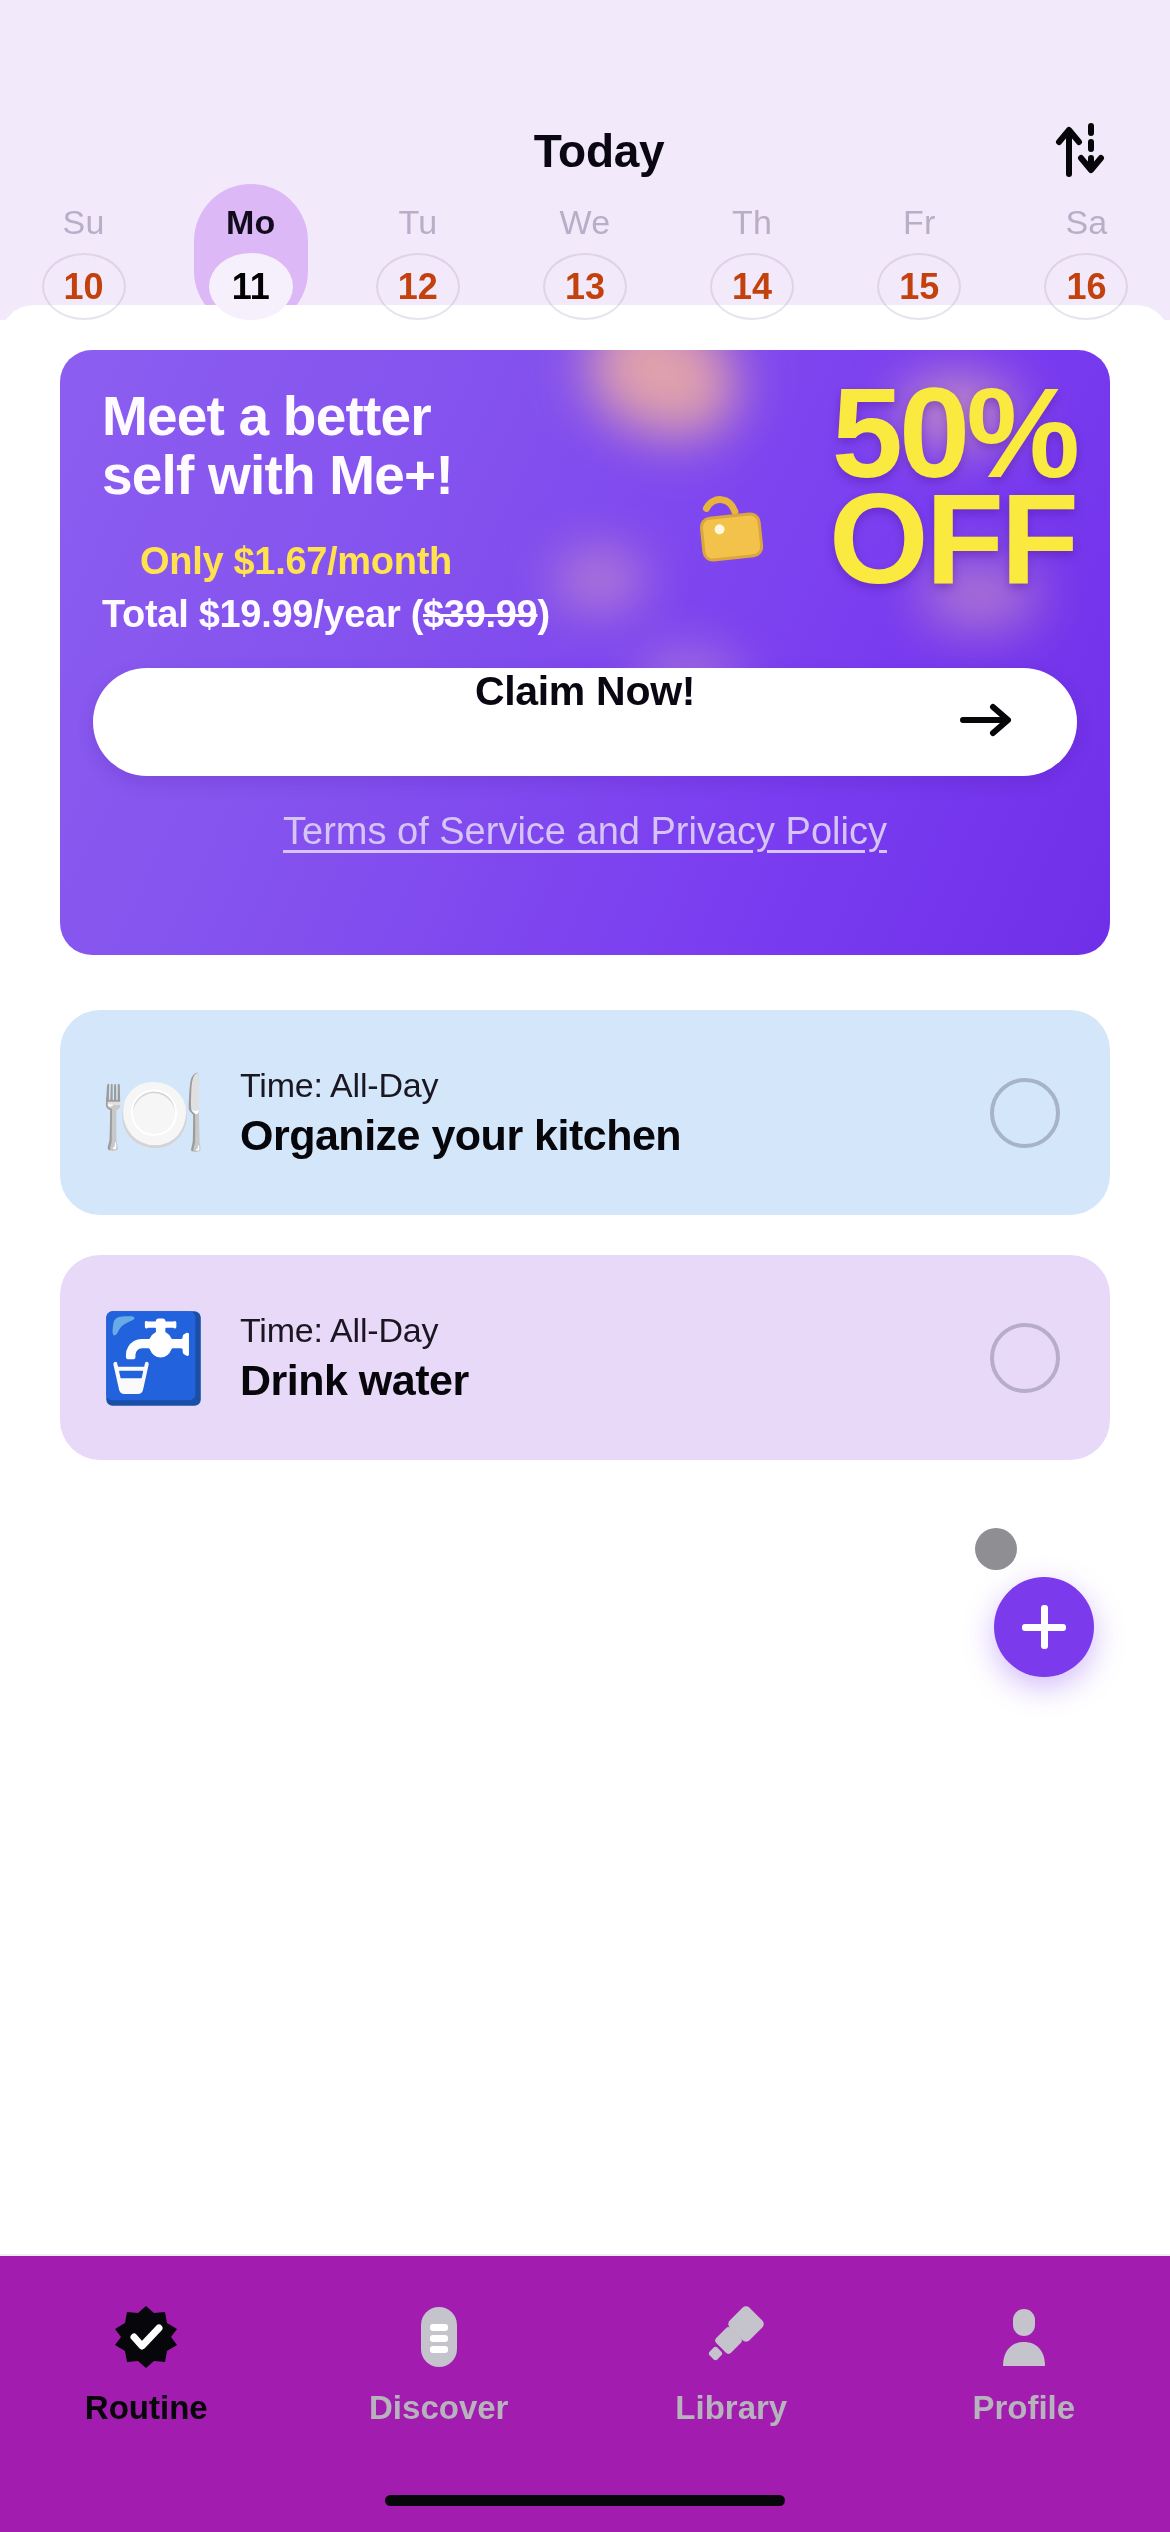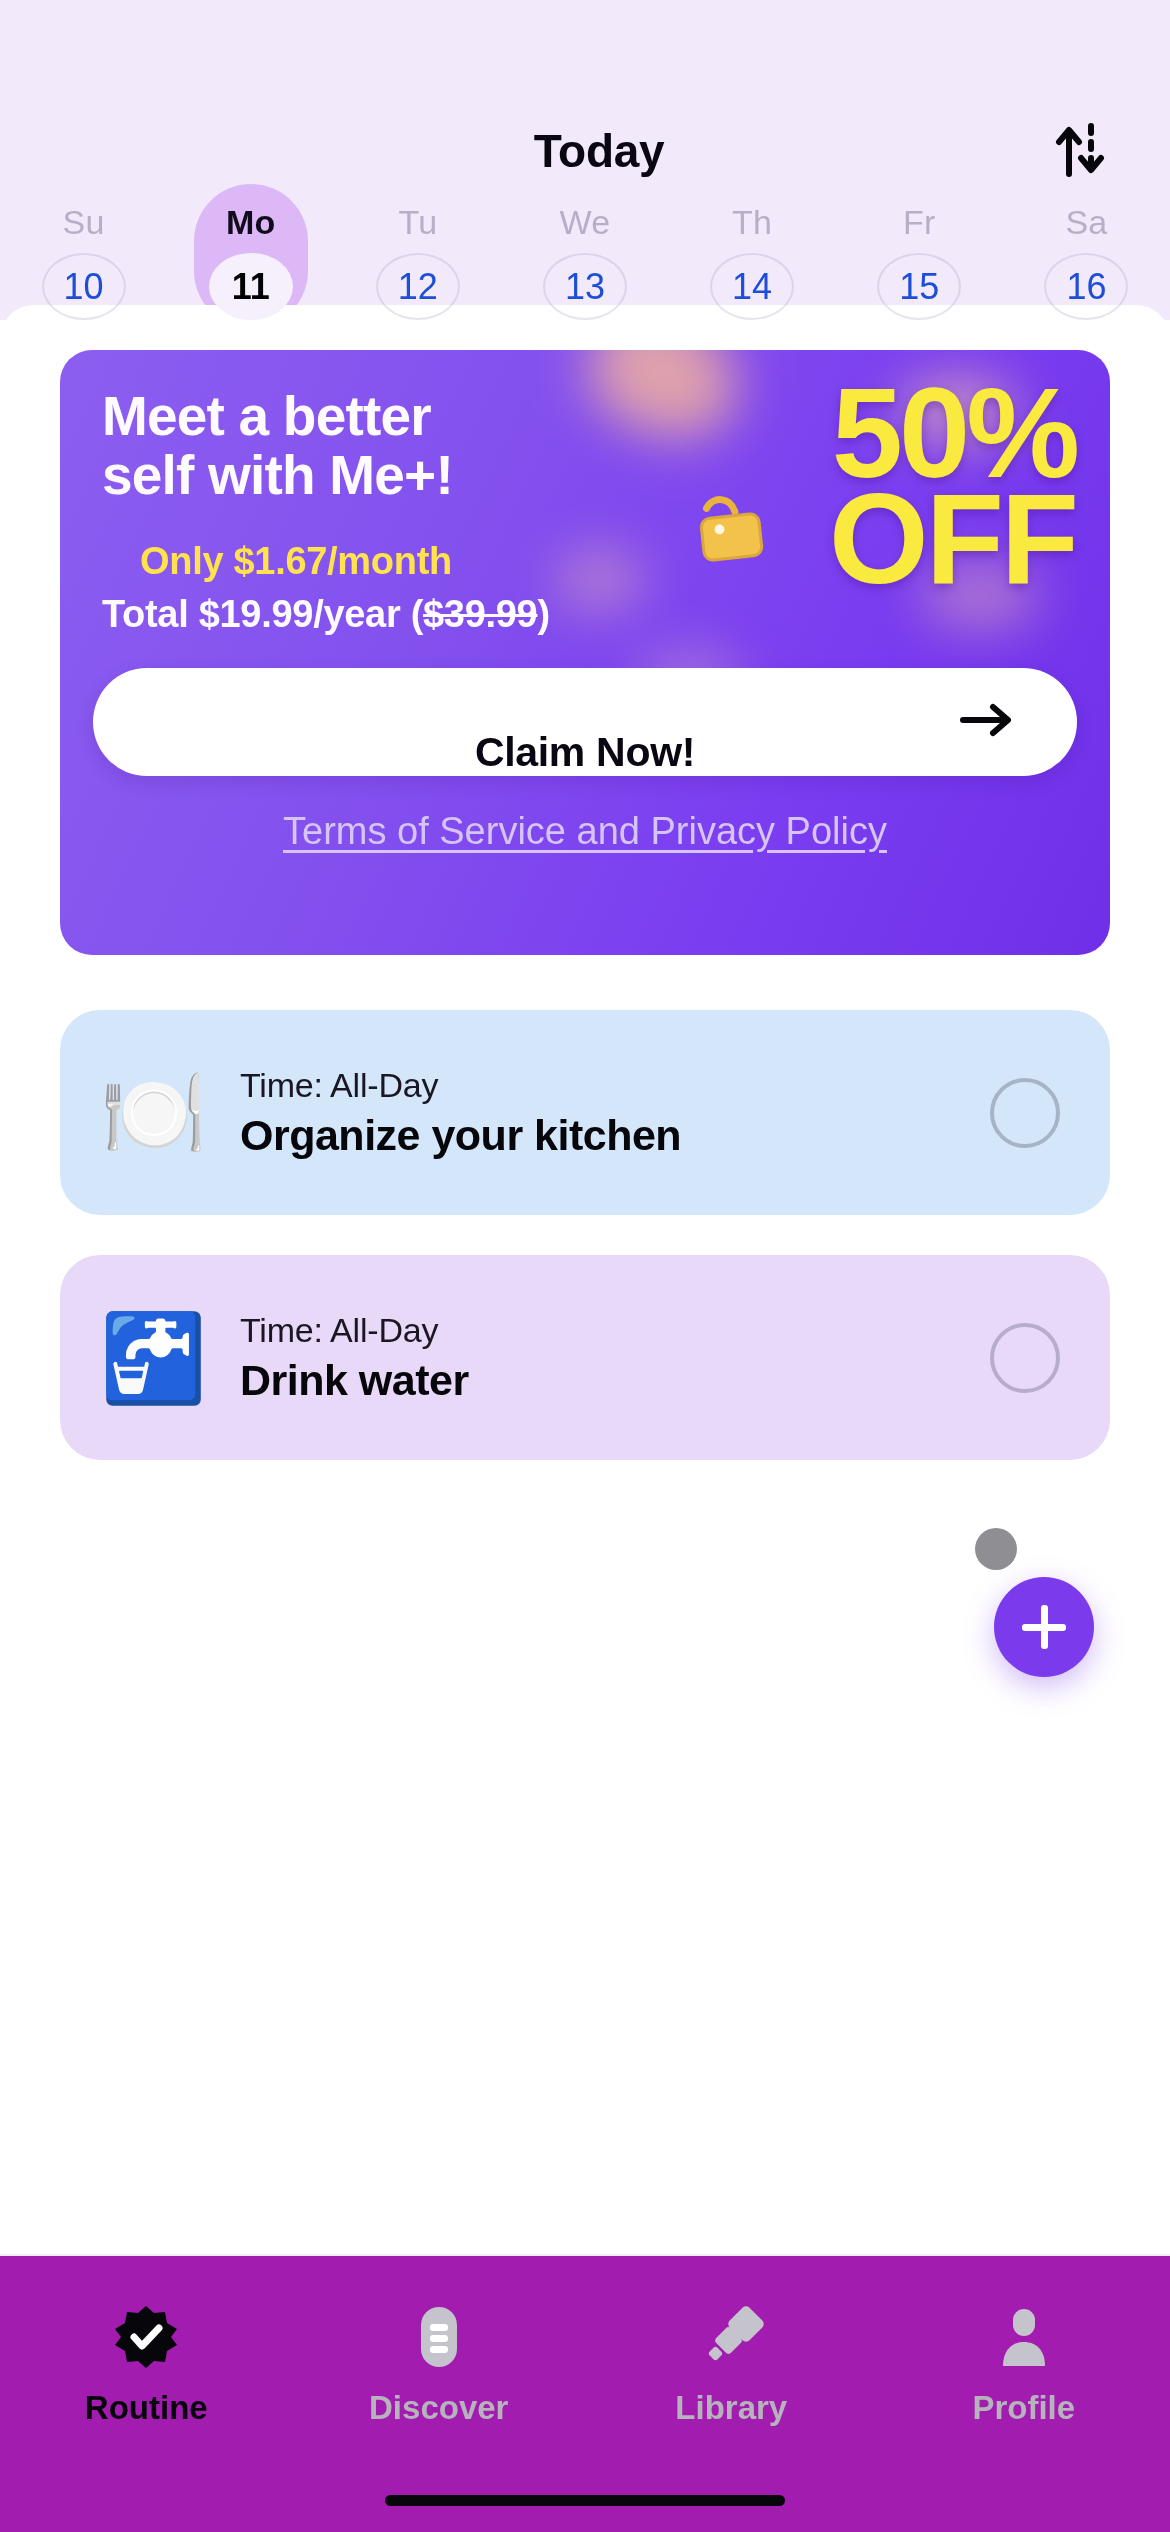--- a/index.html
+++ b/index.html
@@ -71,21 +71,21 @@
     position:relative; z-index:2;
     font-size:34px; color:#b9aec8; font-weight:500; letter-spacing:.2px;
     height:44px; line-height:44px;
   }
   .daycol.sel .dow{ color:#120a1d; font-weight:700; }
   .datecircle{
     position:relative; z-index:2; margin-top:9px;
     width:84px; height:84px; border-radius:50%;
     border:2px solid rgba(150,130,175,.22);
     display:flex; align-items:center; justify-content:center;
-    font-size:36px; color:#1d4ed8; font-weight:400; background:transparent;
+    font-size:36px; color:#c2410c; font-weight:700; background:transparent;
   }
   .daycol.sel .datecircle{
     background:#f6effc; border-color:#f6effc; color:#000000; font-weight:700;
   }
 
   
   .sheet{
     position:absolute; left:0; top:305px; width:1170px; height:2227px;
     background:#ffffff; border-radius:34px 34px 0 0;
   }
@@ -130,21 +130,21 @@
   .badge .off{
     position:absolute; right:6px; top:110px;
     font-size:128px; line-height:.92; font-weight:800; color:#fae93f;
     letter-spacing:-3px; text-shadow:0 4px 10px rgba(60,0,120,.30);
   }
   .tagicon{ position:absolute; left:26px; top:102px; width:110px; height:110px; transform:rotate(-18deg); }
 
   .claim{
     position:absolute; left:33px; top:318px; width:984px; height:108px;
     background:#ffffff; border-radius:54px;
-    display:flex; align-items:flex-end; justify-content:center;
+    display:flex; align-items:flex-start; justify-content:center;
     cursor:pointer; box-shadow:0 6px 18px rgba(60,10,130,.16);
   }
   .claim-label{ font-size:41px; font-weight:700; color:#0b0712; letter-spacing:-.3px;}
   .claim-arrow{ position:absolute; right:62px; top:50%; transform:translateY(-50%); }
   .terms{
     position:absolute; left:0; right:0; top:460px; text-align:center;
     font-size:38px; color:#d6c4f6; text-decoration:underline;
     text-underline-offset:6px; cursor:pointer;
   }
 

